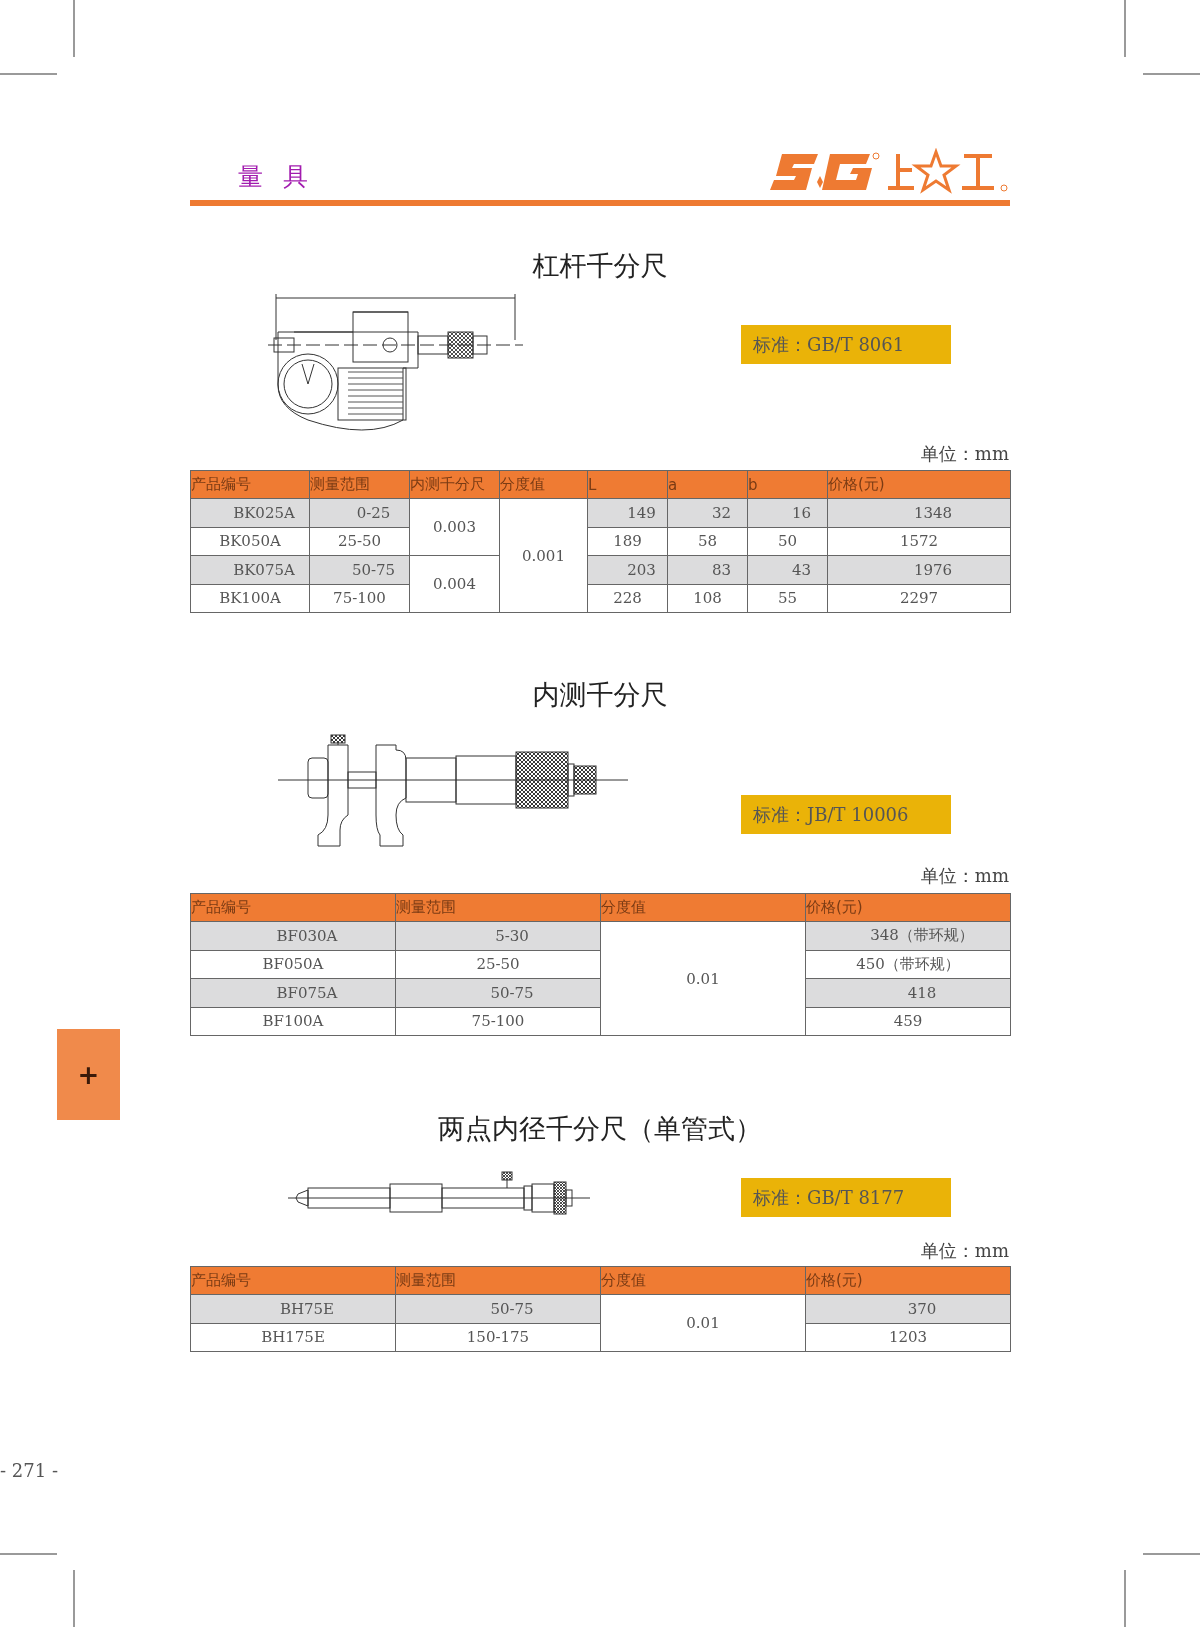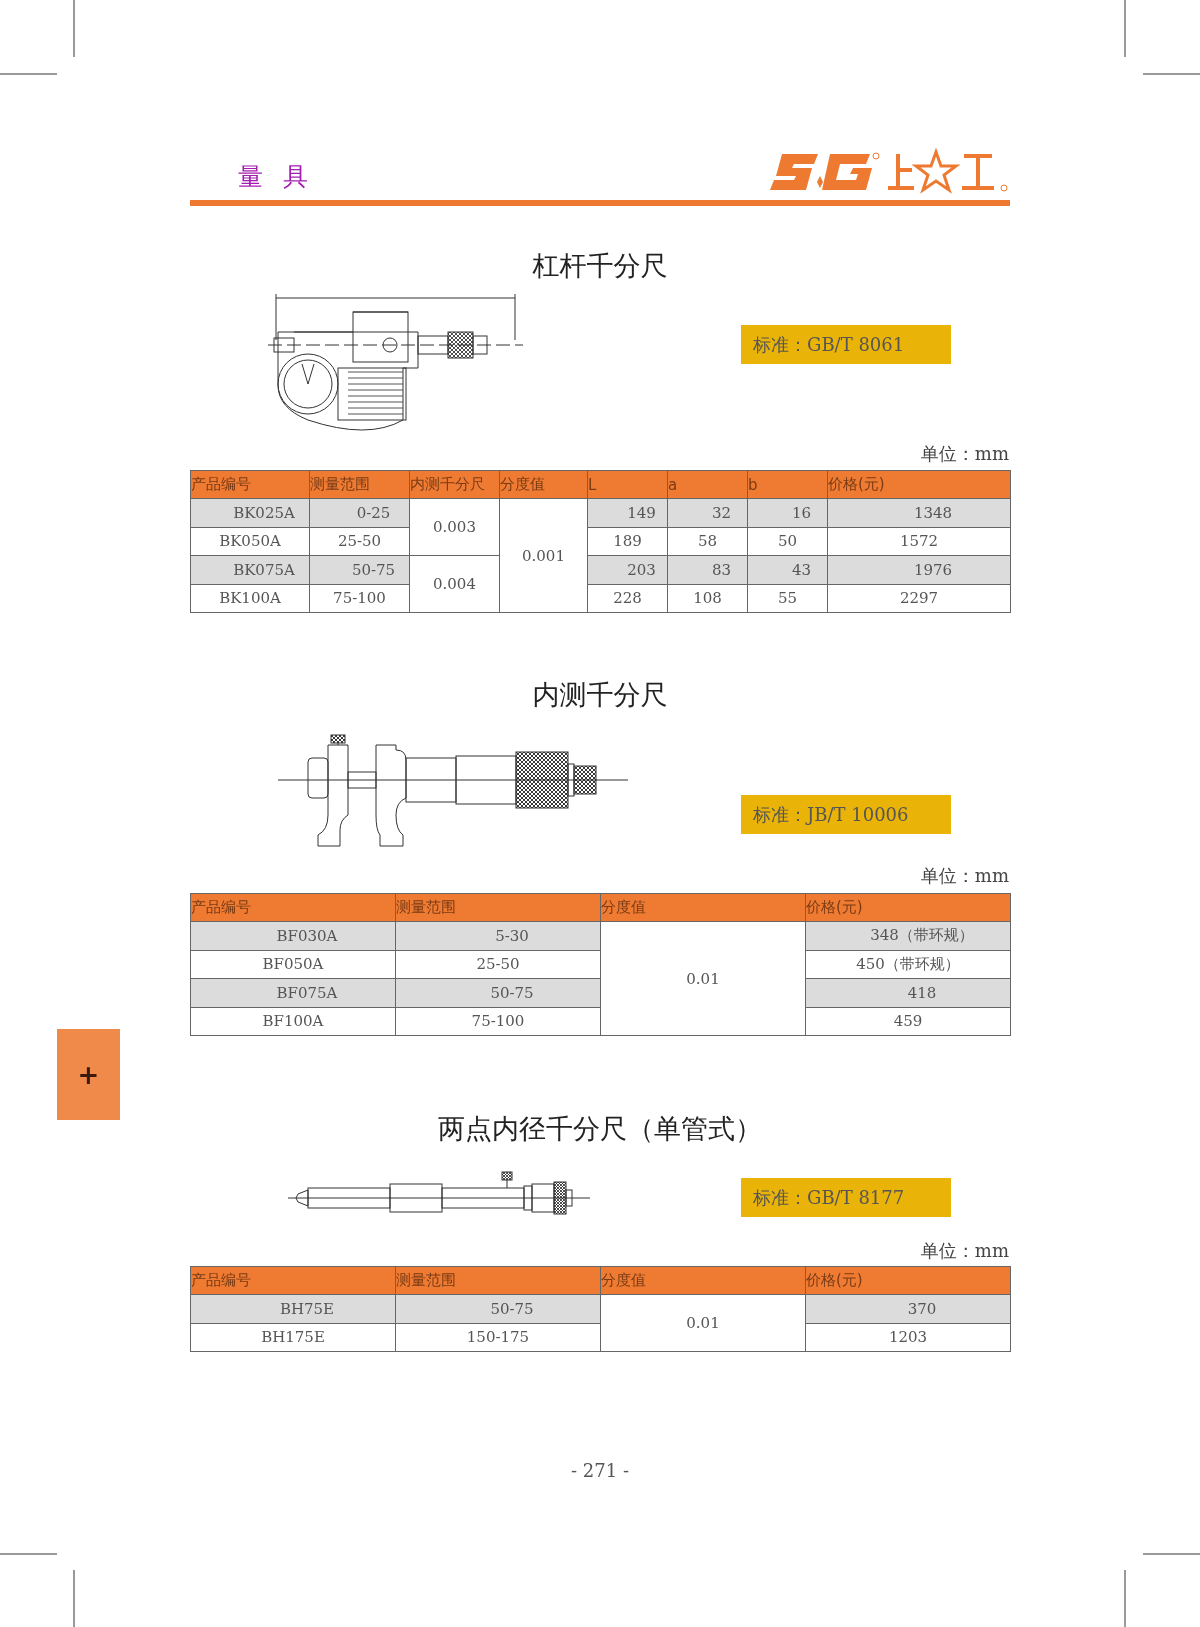--- a/index.html
+++ b/index.html
@@ -15,21 +15,21 @@
   .std-box { position: absolute; left: 741px; width: 210px; height: 39px; background: #eab308; font-size: 18px; color: #555; padding-left: 12px; line-height: 39px; }
   .unit { position: absolute; right: 191px; font-size: 18px; color: #444; }
 
   table.spec { position: absolute; left: 190px; width: 820px; border-collapse: collapse; table-layout: fixed; font-size: 15px; color: #555; }
   table.spec th { background: #ef7b33; color: #7a3b14; font-weight: normal; height: 28px; border: 1px solid #666; font-family: "DejaVu Sans", sans-serif; font-size: 15px; text-align: left; }
   table.spec td { height: 28.5px; border: 1px solid #666; text-align: center; padding: 0; }
   table.spec tr.g td.z { background: #dcdcdd; padding-left: 28px; }
   td.merged { background: #fff; }
 
   .side-tab { position: absolute; left: 57px; top: 1029px; width: 63px; height: 91px; background: #f08a4b; display: flex; align-items: center; justify-content: center; font-family: "DejaVu Sans", sans-serif; font-size: 26px; font-weight: bold; color: #3a1a0a; }
-  .page-num { position: absolute; left: 0; width: 1200px; top: 1460px; text-align: center; font-size: 18px; color: #555; }
+  .page-num { position: absolute; left: 0; width: 1200px; top: 1460px; font-size: 18px; color: #555; }
   svg { position: absolute; }
 </style>
 </head>
 <body>
 
 <div class="crop" style="left:73px;top:0;width:2px;height:57px;"></div>
 <div class="crop" style="left:0;top:73px;width:57px;height:2px;"></div>
 <div class="crop" style="left:1124px;top:0;width:2px;height:57px;"></div>
 <div class="crop" style="left:1143px;top:73px;width:57px;height:2px;"></div>
 <div class="crop" style="left:73px;top:1570px;width:2px;height:57px;"></div>

